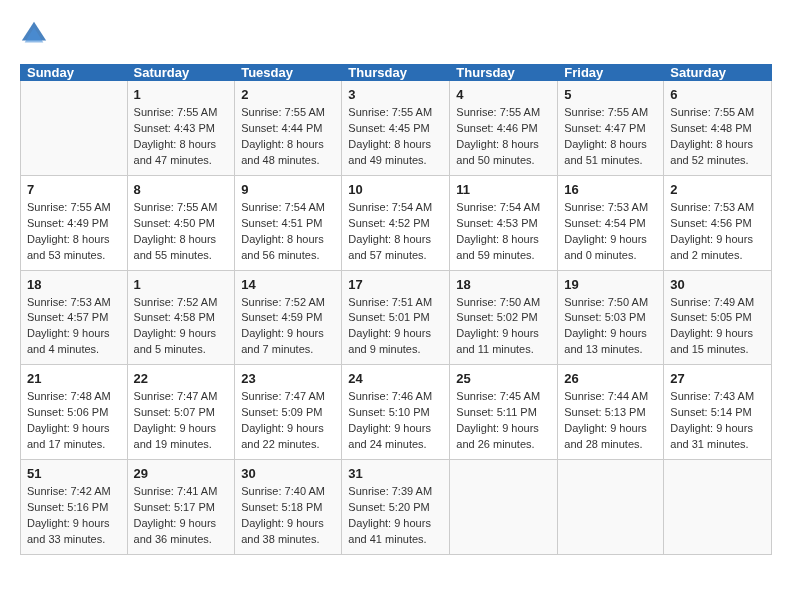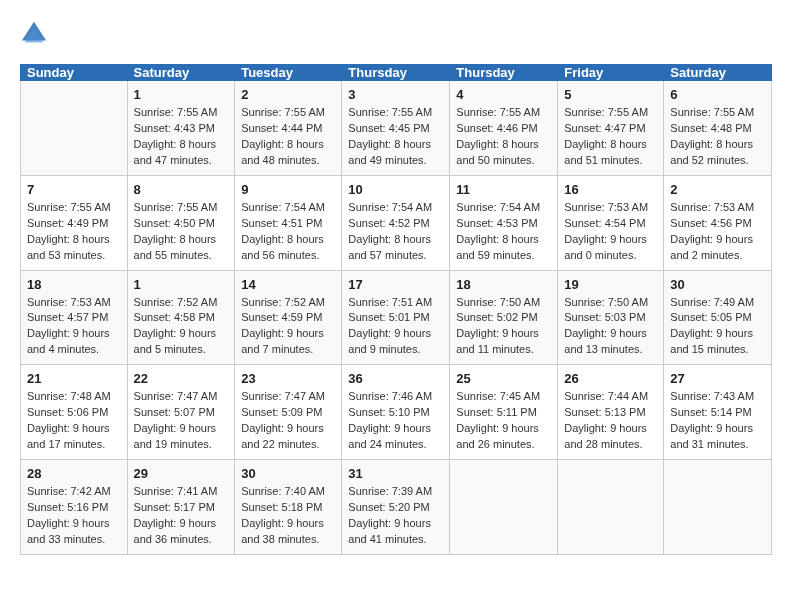--- a/index.html
+++ b/index.html
@@ -225,39 +225,39 @@
         </td>
         <td>
           <span class="day-number">22</span>
           <div class="day-info">Sunrise: 7:47 AM<br>Sunset: 5:07 PM<br>Daylight: 9 hours<br> and 19 minutes.</div>
         </td>
         <td>
           <span class="day-number">23</span>
           <div class="day-info">Sunrise: 7:47 AM<br>Sunset: 5:09 PM<br>Daylight: 9 hours<br> and 22 minutes.</div>
         </td>
         <td>
-          <span class="day-number">36</span>
+          <span class="day-number">24</span>
           <div class="day-info">Sunrise: 7:46 AM<br>Sunset: 5:10 PM<br>Daylight: 9 hours<br> and 24 minutes.</div>
         </td>
         <td>
           <span class="day-number">25</span>
           <div class="day-info">Sunrise: 7:45 AM<br>Sunset: 5:11 PM<br>Daylight: 9 hours<br> and 26 minutes.</div>
         </td>
         <td>
           <span class="day-number">26</span>
           <div class="day-info">Sunrise: 7:44 AM<br>Sunset: 5:13 PM<br>Daylight: 9 hours<br> and 28 minutes.</div>
         </td>
         <td>
           <span class="day-number">27</span>
           <div class="day-info">Sunrise: 7:43 AM<br>Sunset: 5:14 PM<br>Daylight: 9 hours<br> and 31 minutes.</div>
         </td>
       </tr>
       <tr>
         <td>
-          <span class="day-number">28</span>
+          <span class="day-number">51</span>
           <div class="day-info">Sunrise: 7:42 AM<br>Sunset: 5:16 PM<br>Daylight: 9 hours<br> and 33 minutes.</div>
         </td>
         <td>
           <span class="day-number">29</span>
           <div class="day-info">Sunrise: 7:41 AM<br>Sunset: 5:17 PM<br>Daylight: 9 hours<br> and 36 minutes.</div>
         </td>
         <td>
           <span class="day-number">30</span>
           <div class="day-info">Sunrise: 7:40 AM<br>Sunset: 5:18 PM<br>Daylight: 9 hours<br> and 38 minutes.</div>
         </td>

